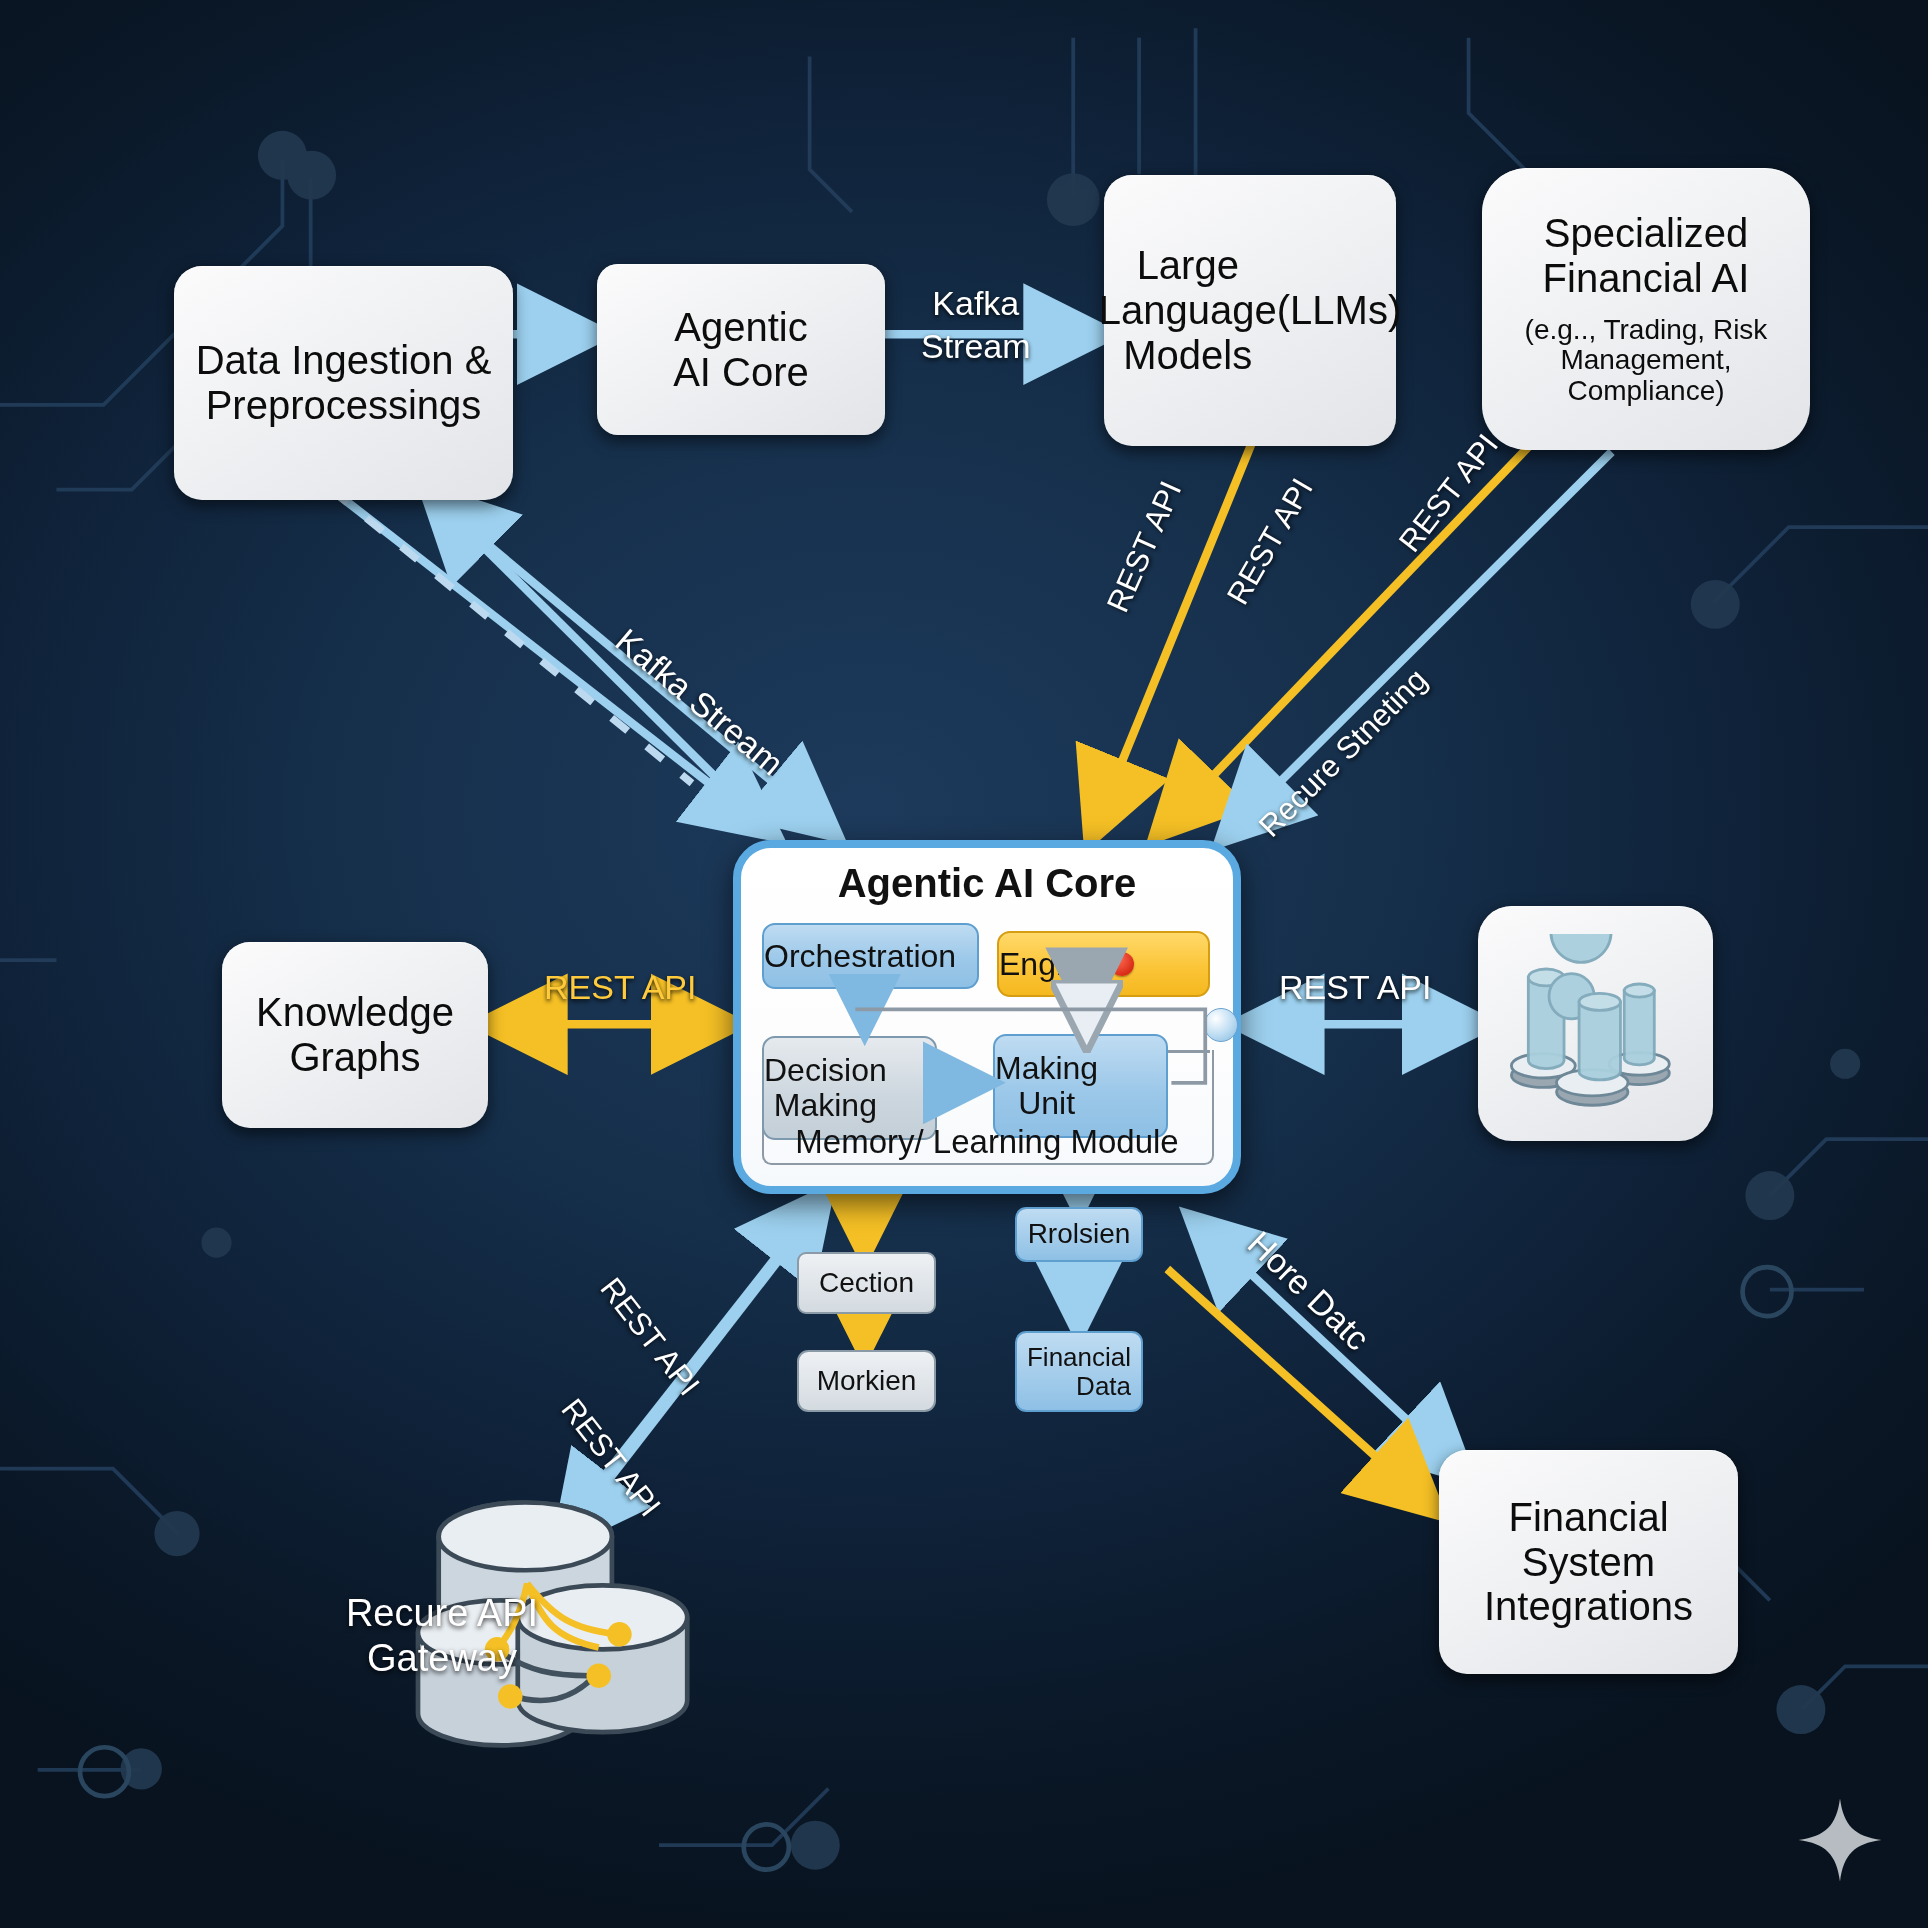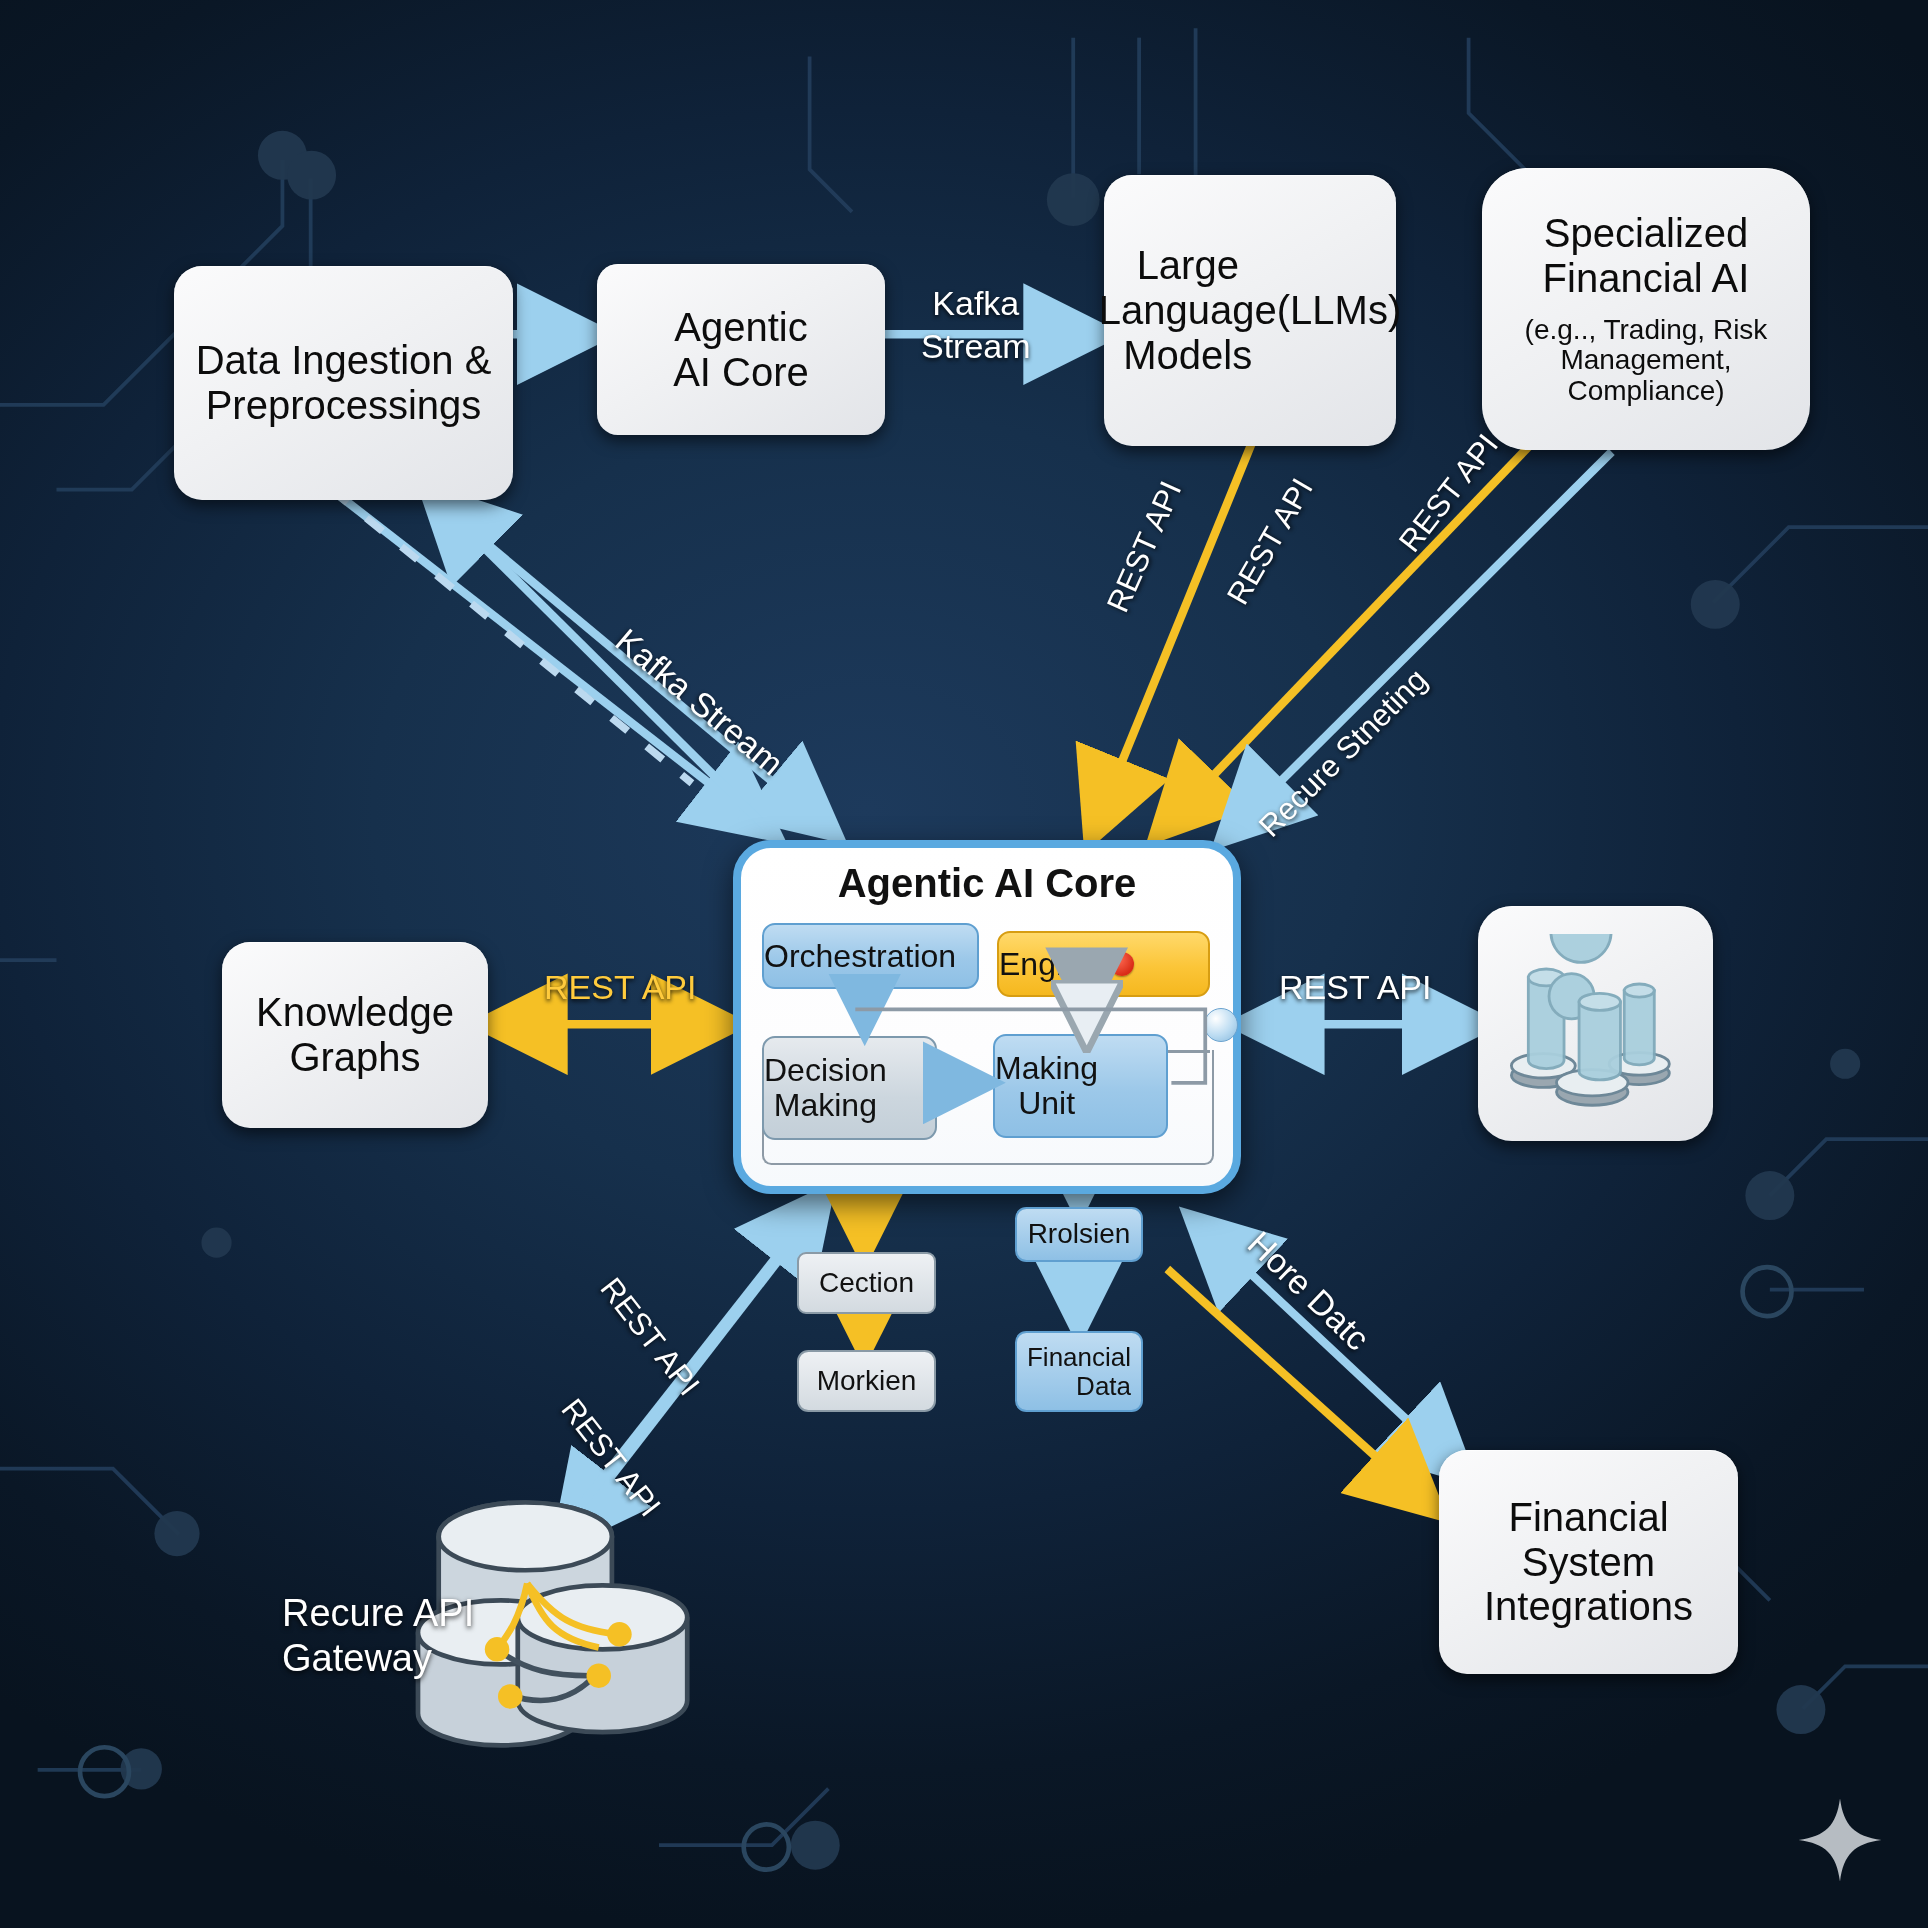--- a/index.html
+++ b/index.html
@@ -73,21 +73,21 @@
   .lbl.big{font-size:34px;}
 
   
   .mini{position:absolute;box-sizing:border-box;border-radius:11.3px;
     display:flex;align-items:center;justify-content:center;text-align:right;
     color:#111;font-size:28px;line-height:1.08;}
   .mini.grey{background:linear-gradient(180deg,#eef1f4,#d3dae0);border:2.8px solid #8a9aa6;}
   .mini.blue{background:linear-gradient(180deg,#bfdcf2,#8ec0e5);border:2.8px solid #5f9fd0;}
 
   
-  #gwcap{position:absolute;left:282px;top:1591px;width:320px;
+  #gwcap{position:absolute;left:282px;top:1591px;width:320px;text-align:center;
     color:#fff;font-size:38px;line-height:1.18;text-shadow:0 1.9px 5.6px rgba(0,0,0,.8);}
 
   #sparkle{position:absolute;right:43px;bottom:43px;width:90px;height:90px;}
 </style>
 </head>
 <body>
 
 <div id="stage">
 
   <svg id="circuit" viewBox="0 0 2048 2048">
@@ -315,20 +315,21 @@
           <path d="M0 0 L11 5.5 L0 11 Z" fill="#9aa7b0"></path>
         </marker>
       </defs>
       <line x1="140" y1="160" x2="140" y2="198" stroke="#7fb8e0" stroke-width="7" marker-end="url(#cb)"></line>
       <line x1="222" y1="258" x2="266" y2="258" stroke="#7fb8e0" stroke-width="8" marker-end="url(#cb)"></line>
       <line x1="376" y1="160" x2="376" y2="178" stroke="#9aa7b0" stroke-width="8" marker-end="url(#cg)"></line>
       <line x1="376" y1="182" x2="376" y2="205" stroke="#e8eef3" stroke-width="7" marker-end="url(#cw)"></line>
       <path d="M466 258 h36 v-78 h-372" fill="none" stroke="#8d9aa6" stroke-width="4"></path>
     </svg>
 
+    <div id="memlabel">Memory/ Learning Module</div>
   </div>
 
   <div class="mini grey" style="left:797px;top:1252px;width:139px;height:62px;border-radius:9px;">
     <span>Cection</span>
   </div>
   <div class="mini grey" style="left:797px;top:1350px;width:139px;height:62px;">
     <span>Morkien</span>
   </div>
   <div class="mini blue" style="left:1015px;top:1207px;width:128px;height:55px;">
     <span>Rrolsien</span>

